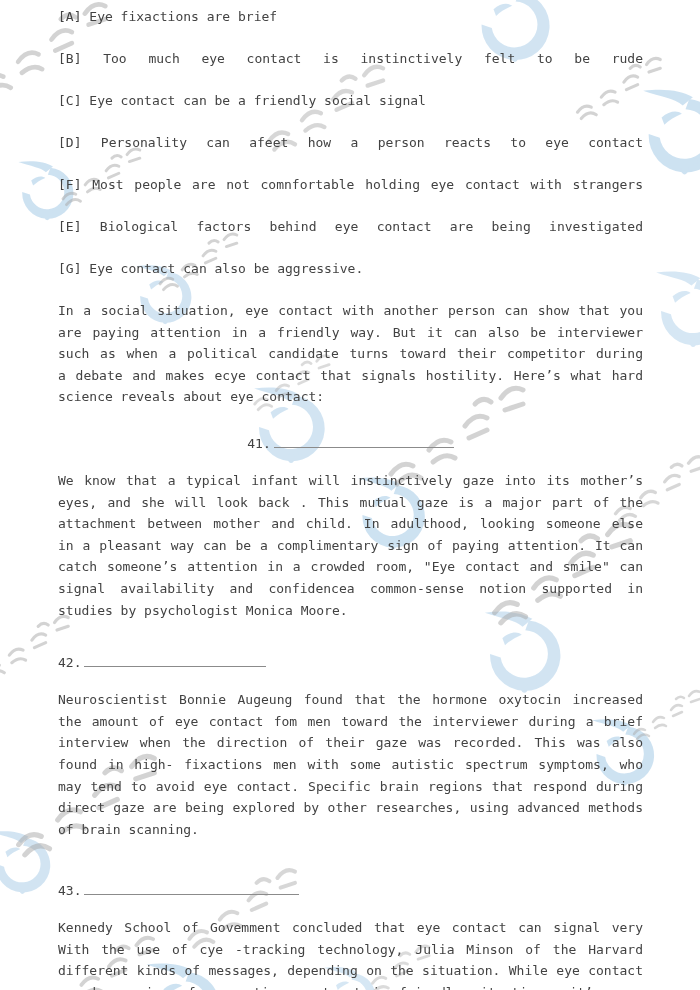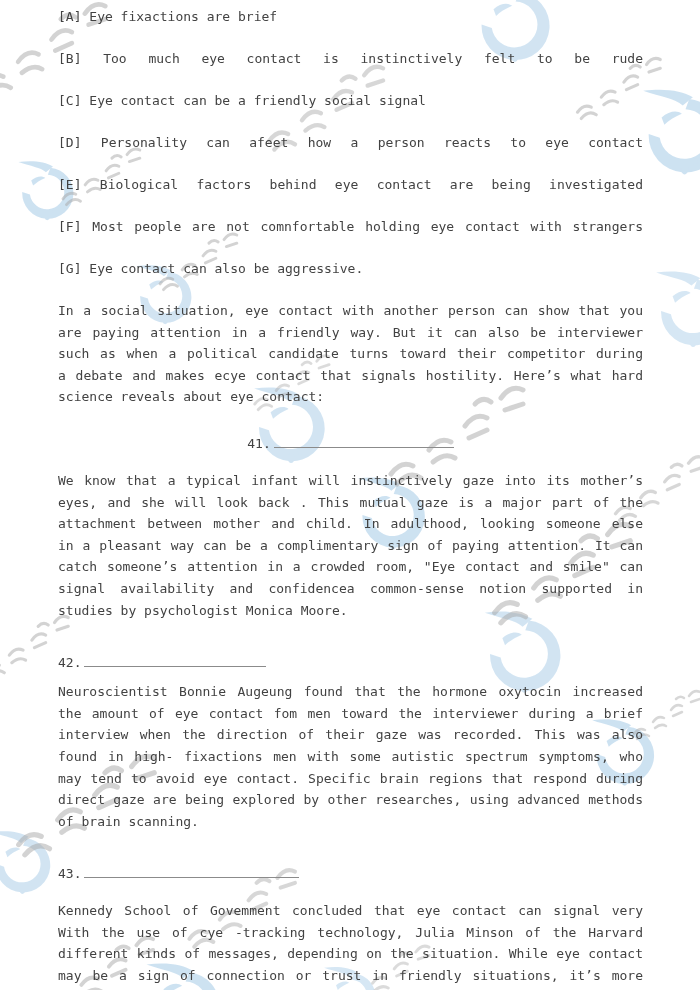--- a/index.html
+++ b/index.html
@@ -30,24 +30,24 @@
   .opt.just{text-align:justify;text-align-last:justify;white-space:normal;}
   .para{margin:0;}
   .pline{
     line-height:21.6px;
     text-align:justify;text-align-last:justify;
   }
   .pline.last{text-align:justify;text-align-last:left;}
   .qline{height:22px;line-height:22px;white-space:nowrap;}
   .q41{margin-top:24px;text-align:center;}
   .q42{margin-top:30px;}
-  .q43{margin-top:30px;}
+  .q43{margin-top:39px;}
   .m-intro{margin-top:17px;}
   .m-p41{margin-top:16px;}
-  .m-p42{margin-top:8px;}
+  .m-p42{margin-top:16px;}
   .m-p43{margin-top:16px;}
   .blank{
     display:inline-block;
     height:15px;
     border-bottom:1.2px solid #8b8b8b;
     margin-left:3px;
     vertical-align:baseline;
   }
   .blank.w1{width:180px;}
   .blank.w2{width:182px;}
@@ -166,22 +166,22 @@
         <use href="#script"></use>
       </svg>
   </div>
 
   <div class="content">
 
     <div class="opt"><span>[A]</span> <span>Eye fixactions are brief</span></div>
     <div class="opt just"><span>[B]</span> <span>Too much eye contact is instinctively felt to be rude</span></div>
     <div class="opt"><span>[C]</span> <span>Eye contact can be a friendly social signal</span></div>
     <div class="opt just"><span>[D]</span> <span>Personality can afeet how a person reacts to eye contact</span></div>
+    <div class="opt just"><span>[F]</span> <span>Most people are not comnfortable holding eye contact with strangers</span></div>
     <div class="opt just"><span>[E]</span> <span>Biological factors behind eye contact are being investigated</span></div>
-    <div class="opt just"><span>[F]</span> <span>Most people are not comnfortable holding eye contact with strangers</span></div>
     <div class="opt"><span>[G]</span> <span>Eye contact can also be aggressive.</span></div>
 
     <div class="para m-intro">
       <div class="pline">In a social situation, eye contact with another person can show that you</div>
       <div class="pline">are paying attention in a friendly way. But it can also be interviewer</div>
       <div class="pline">such as when a political candidate turns toward their competitor during</div>
       <div class="pline">a debate and makes ecye contact that signals hostility. Here’s what hard</div>
       <div class="pline last">science reveals about eye contact:</div>
     </div>
 

